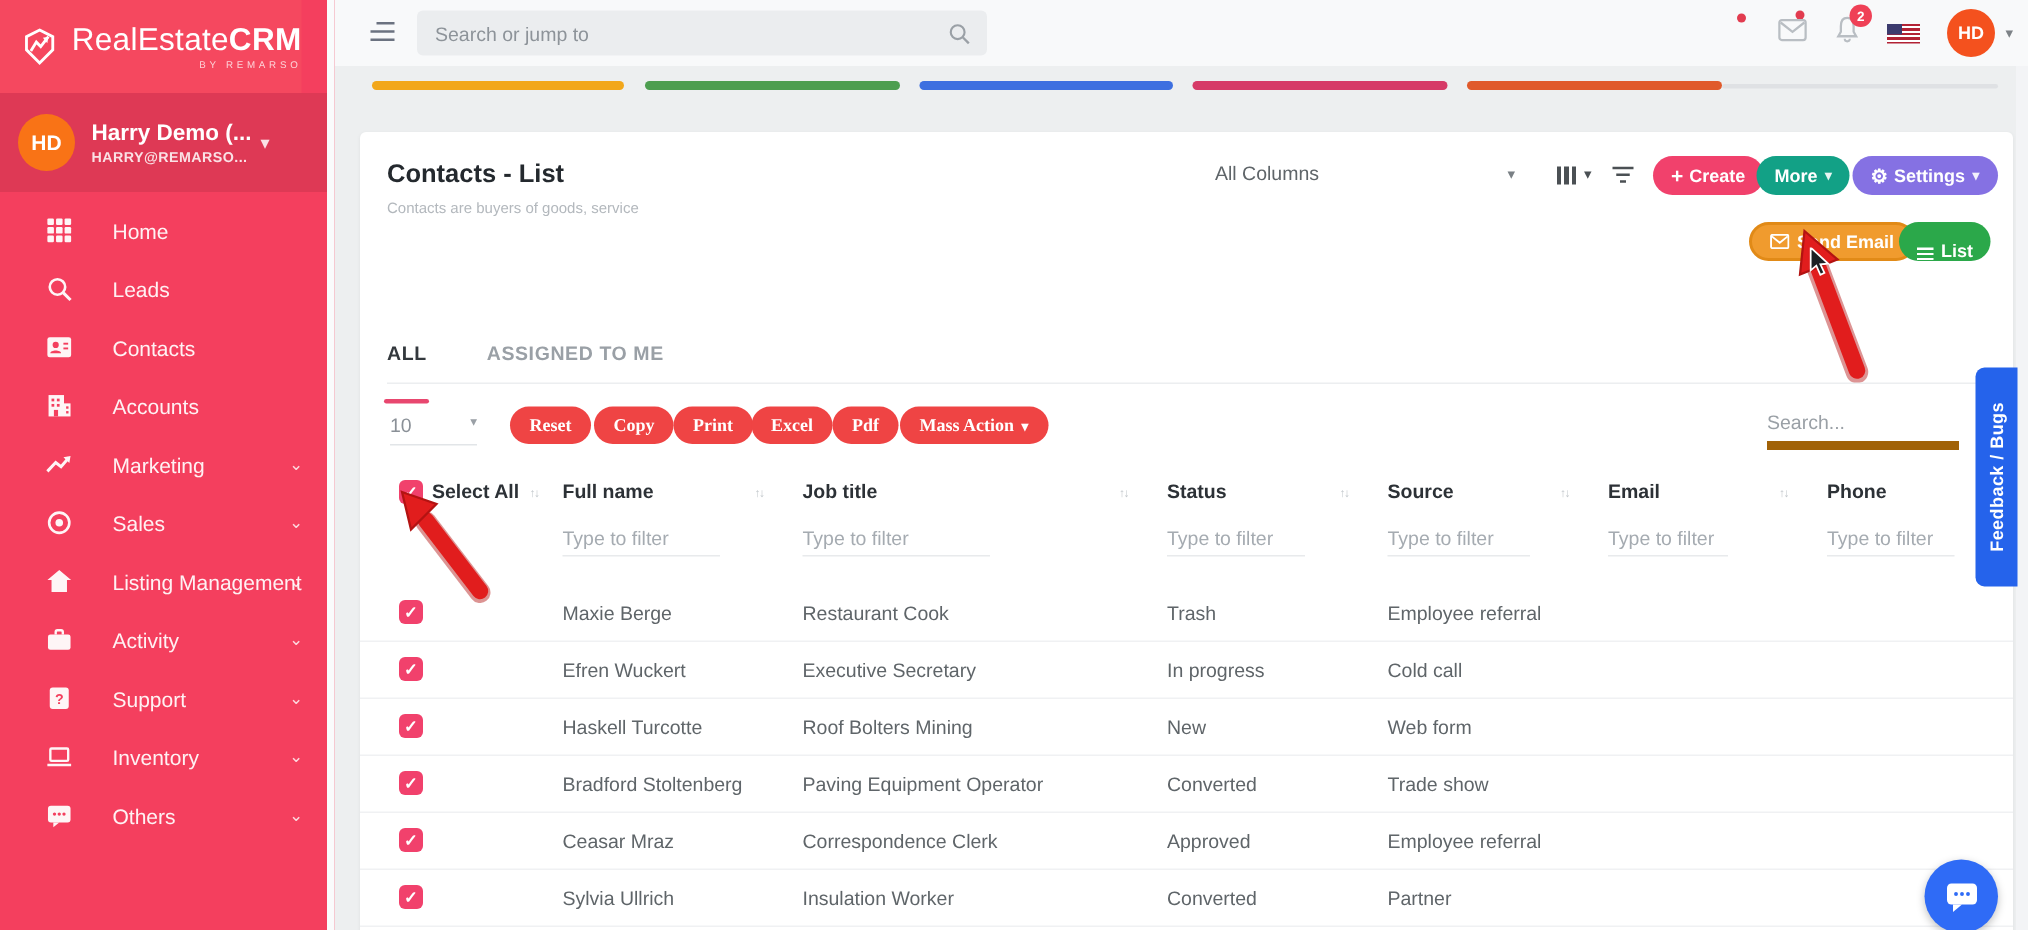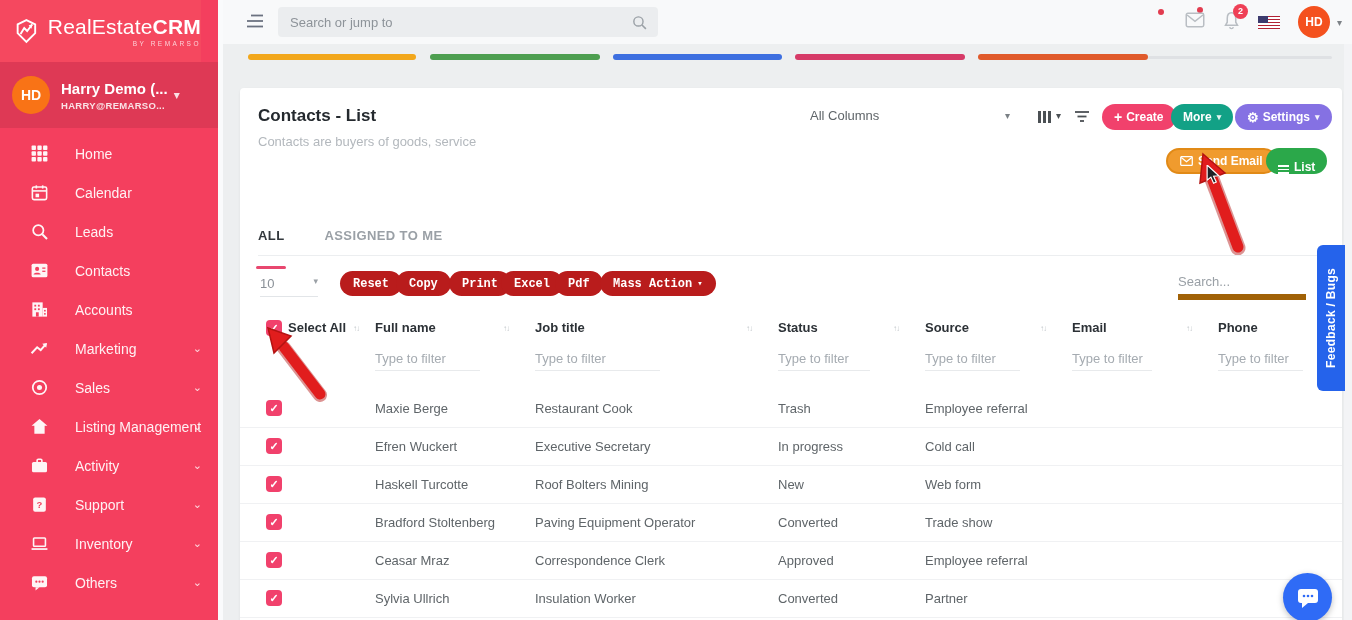--- a/index.html
+++ b/index.html
@@ -43,21 +43,21 @@
   .tb-chev { color:#7d8287; font-size:10px; margin-left:7px; cursor:pointer; }
 
   
   .content { position:absolute; left:223px; top:44px; right:0; bottom:0; background:#edeff0; }
   .strip { position:absolute; top:10px; height:6px; border-radius:3px; }
   .strip6 { position:absolute; top:12px; height:3px; background:#dfe1e4; border-radius:2px; }
 
   .card { position:absolute; left:17px; top:44px; width:1102px; bottom:-6px; background:#fff; border-radius:4px 4px 0 0; box-shadow:0 1px 3px rgba(0,0,0,.06); }
 
   .page-title { position:absolute; left:18px; top:18px; font-size:17px; font-weight:700; color:#24292e; }
-  .page-sub { position:absolute; left:18px; top:46px; font-size:13px; color:#b3b8bd; }
+  .page-sub { position:absolute; left:18px; top:46px; font-size:10px; color:#b3b8bd; }
 
   .all-columns { position:absolute; left:570px; top:20px; width:200px; display:flex; justify-content:space-between; align-items:center; font-size:13px; color:#5f6569; cursor:pointer; }
   .ac-chev { color:#7a8085; font-size:10px; }
   .cols-ic { position:absolute; left:798px; top:23px; width:13px; height:12px; background:repeating-linear-gradient(90deg,#4b5054 0 3px,transparent 3px 5px); cursor:pointer; }
   .cols-chev { position:absolute; left:816px; top:22px; font-size:10px; color:#4b5054; cursor:pointer; }
   .filt-ic { position:absolute; left:834px; top:22px; cursor:pointer; }
 
   .btn { position:absolute; height:26px; border:none; border-radius:15px; color:#fff; font-size:12px; font-weight:600; display:flex; align-items:center; justify-content:center; cursor:pointer; font-family:"Liberation Sans",sans-serif; padding:0 12px; }
   .btn .bchev { font-size:9px; margin-left:5px; opacity:.9; }
   .btn-create { left:862px; top:16px; background:#f1416c; }
@@ -72,21 +72,21 @@
 
   
   .tabs { position:absolute; left:18px; top:140px; right:18px; height:28px; border-bottom:1px solid #eceef0; display:flex; }
   .tab { font-size:13px; font-weight:700; letter-spacing:.4px; margin-right:40px; cursor:pointer; position:relative; color:#9aa0a6; }
   .tab.active { color:#33383d; }
   .tab.active::after { content:""; position:absolute; left:-2px; right:-2px; bottom:-14px; height:3px; background:#e8476f; border-radius:2px; }
 
   
   .psize { position:absolute; left:20px; top:188px; width:58px; border-bottom:1px solid #e2e5e8; padding-bottom:5px; font-size:13px; color:#8a9097; display:flex; justify-content:space-between; cursor:pointer; }
   .psize .pchev { font-size:9px; color:#9aa0a6; }
-  .pill { position:absolute; top:183px; height:25px; border:none; border-radius:14px; background:#b91c1c; color:#fff; font-size:12px; font-weight:600; display:flex; align-items:center; padding:0 13px; cursor:pointer; font-family:Liberation Mono, monospace; }
+  .pill { position:absolute; top:183px; height:25px; border:none; border-radius:14px; background:#ef4444; color:#fff; font-size:12px; font-weight:600; display:flex; align-items:center; padding:0 13px; cursor:pointer; font-family:Liberation Serif, serif; }
   .pill .bchev { font-size:9px; margin-left:5px; }
   .tsearch { position:absolute; left:938px; top:184px; width:128px; border:none; border-bottom:6px solid #a16207; outline:none; font-size:13px; color:#4b5054; padding:2px 0 5px 0; background:transparent; font-family:"Liberation Sans",sans-serif; }
   .tsearch::placeholder { color:#9aa0a6; }
 
   
   .thead { position:absolute; left:0; top:232px; right:0; height:26px; }
   .hlabel { position:absolute; font-size:13px; font-weight:700; color:#2c3136; }
   .sort { position:absolute; font-size:8px; color:#c3c8cc; letter-spacing:-1px; top:4px; }
   .cbx { width:16px; height:16px; border-radius:4px; background:#f1416c; color:#fff; font-size:11px; font-weight:700; display:flex; align-items:center; justify-content:center; cursor:pointer; }
   .hd-cbx { position:absolute; left:26px; top:0; }
@@ -145,30 +145,20 @@
               <rect x="16.5" y="2" width="5.5" height="5.5" rx="1"></rect>
               <rect x="2" y="9.3" width="5.5" height="5.5" rx="1"></rect>
               <rect x="9.3" y="9.3" width="5.5" height="5.5" rx="1"></rect>
               <rect x="16.5" y="9.3" width="5.5" height="5.5" rx="1"></rect>
               <rect x="2" y="16.5" width="5.5" height="5.5" rx="1"></rect>
               <rect x="9.3" y="16.5" width="5.5" height="5.5" rx="1"></rect>
               <rect x="16.5" y="16.5" width="5.5" height="5.5" rx="1"></rect>
             </g>
           </svg>
         <span class="nlabel">Home</span>
-      </div>
-      <div class="nav-item">
-        <svg class="nicon" viewBox="0 0 24 24">
-            <rect x="3" y="5" width="18" height="16" rx="2" fill="none" stroke="#fff" stroke-width="2"></rect>
-            <line x1="3" y1="10" x2="21" y2="10" stroke="#fff" stroke-width="2"></line>
-            <line x1="8" y1="3" x2="8" y2="7" stroke="#fff" stroke-width="2"></line>
-            <line x1="16" y1="3" x2="16" y2="7" stroke="#fff" stroke-width="2"></line>
-            <rect x="7" y="13.5" width="4.5" height="4.5" fill="#fff"></rect>
-          </svg>
-        <span class="nlabel">Calendar</span>
       </div>
       <div class="nav-item">
         <svg class="nicon" viewBox="0 0 24 24">
             <circle cx="10.5" cy="10.5" r="6.5" fill="none" stroke="#fff" stroke-width="2.2"></circle>
             <line x1="15.5" y1="15.5" x2="21.5" y2="21.5" stroke="#fff" stroke-width="2.6"></line>
           </svg>
         <span class="nlabel">Leads</span>
       </div>
       <div class="nav-item">
         <svg class="nicon" viewBox="0 0 24 24">

